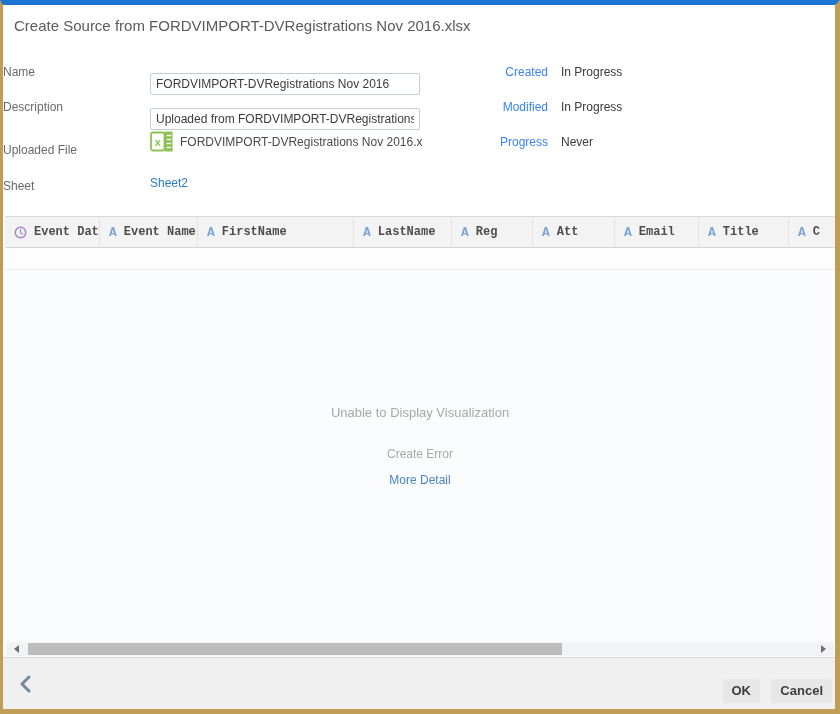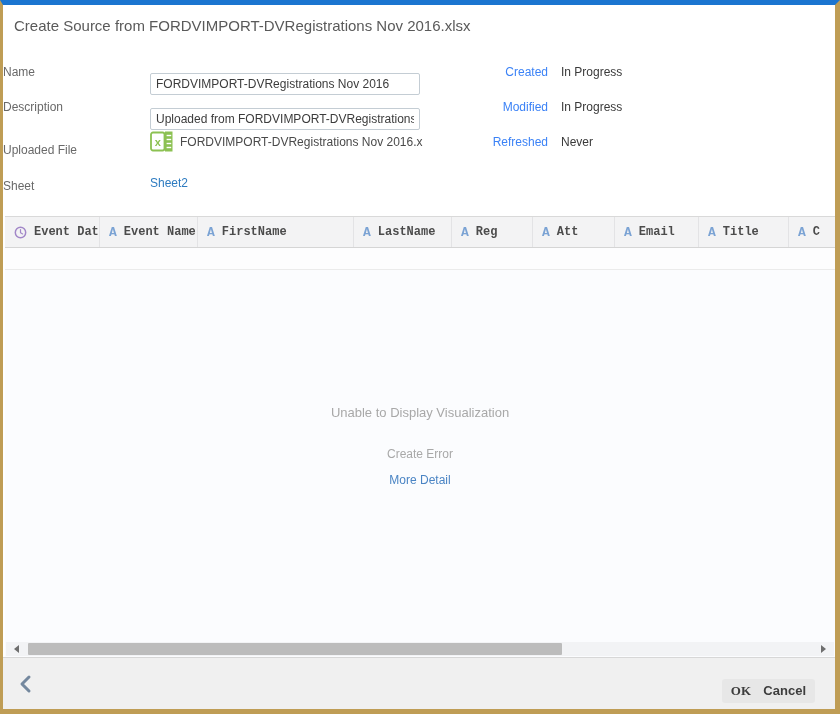--- a/index.html
+++ b/index.html
@@ -36,22 +36,22 @@
   .hthumb{position:absolute;left:22px;top:1px;width:534px;height:12px;background:#bcbcbc;border-radius:1px;cursor:pointer;}
   .sb-arrow{position:absolute;top:3px;width:0;height:0;cursor:pointer;}
   .sb-left{left:8px;border-top:4px solid transparent;border-bottom:4px solid transparent;border-right:5px solid #6e6e6e;}
   .sb-right{right:8px;border-top:4px solid transparent;border-bottom:4px solid transparent;border-left:5px solid #6e6e6e;}
 
   
   .footer{position:absolute;left:0;right:0;bottom:0;height:51px;background:#f0f0f0;border-top:1px solid #d7d7d7;}
   .back-btn{position:absolute;left:14px;top:15px;width:20px;height:22px;cursor:pointer;}
   .btn{position:absolute;top:21px;height:24px;line-height:24px;padding:0 9px;background:#e7e7e7;border:none;border-radius:3px;
     font-family:"Liberation Sans",sans-serif;font-size:13px;font-weight:700;color:#3d3d3d;cursor:pointer;}
-  .btn-ok{right:75px;font-family:Liberation Serif, serif;}
-  .btn-cancel{right:20px;text-align:center;}
+  .btn-ok{right:75px;}
+  .btn-cancel{right:3px;text-align:center;}
 </style>
 </head>
 <body>
 
 <div class="frame">
   <div class="content">
 
     <div class="dlg-title">Create Source from FORDVIMPORT-DVRegistrations Nov 2016.xlsx</div>
 
     <div class="flabel" style="top:60px">Name</div>
@@ -78,21 +78,21 @@
       <span class="file-name">FORDVIMPORT-DVRegistrations Nov 2016.x</span>
     </div>
 
     <div class="flabel" style="top:174px">Sheet</div>
     <div class="sheet-link">Sheet2</div>
 
     <div class="mlabel" style="top:60px">Created</div>
     <div class="mvalue" style="top:60px">In Progress</div>
     <div class="mlabel" style="top:95px">Modified</div>
     <div class="mvalue" style="top:95px">In Progress</div>
-    <div class="mlabel" style="top:130px">Refreshed</div>
+    <div class="mlabel" style="top:130px">Progress</div>
     <div class="mvalue" style="top:130px">Never</div>
 
     <div class="table-area">
       <div class="thead">
 
         <div class="th" style="width:94px">
           <span style="display:inline-flex;">
             <svg width="13" height="13" viewBox="0 0 14 14">
               <circle cx="7" cy="7" r="5.6" fill="none" stroke="#a287c8" stroke-width="1.6"></circle>
               <path d="M7 3.8v3.4l2.3 1.4" fill="none" stroke="#a287c8" stroke-width="1.3" stroke-linecap="round"></path>

